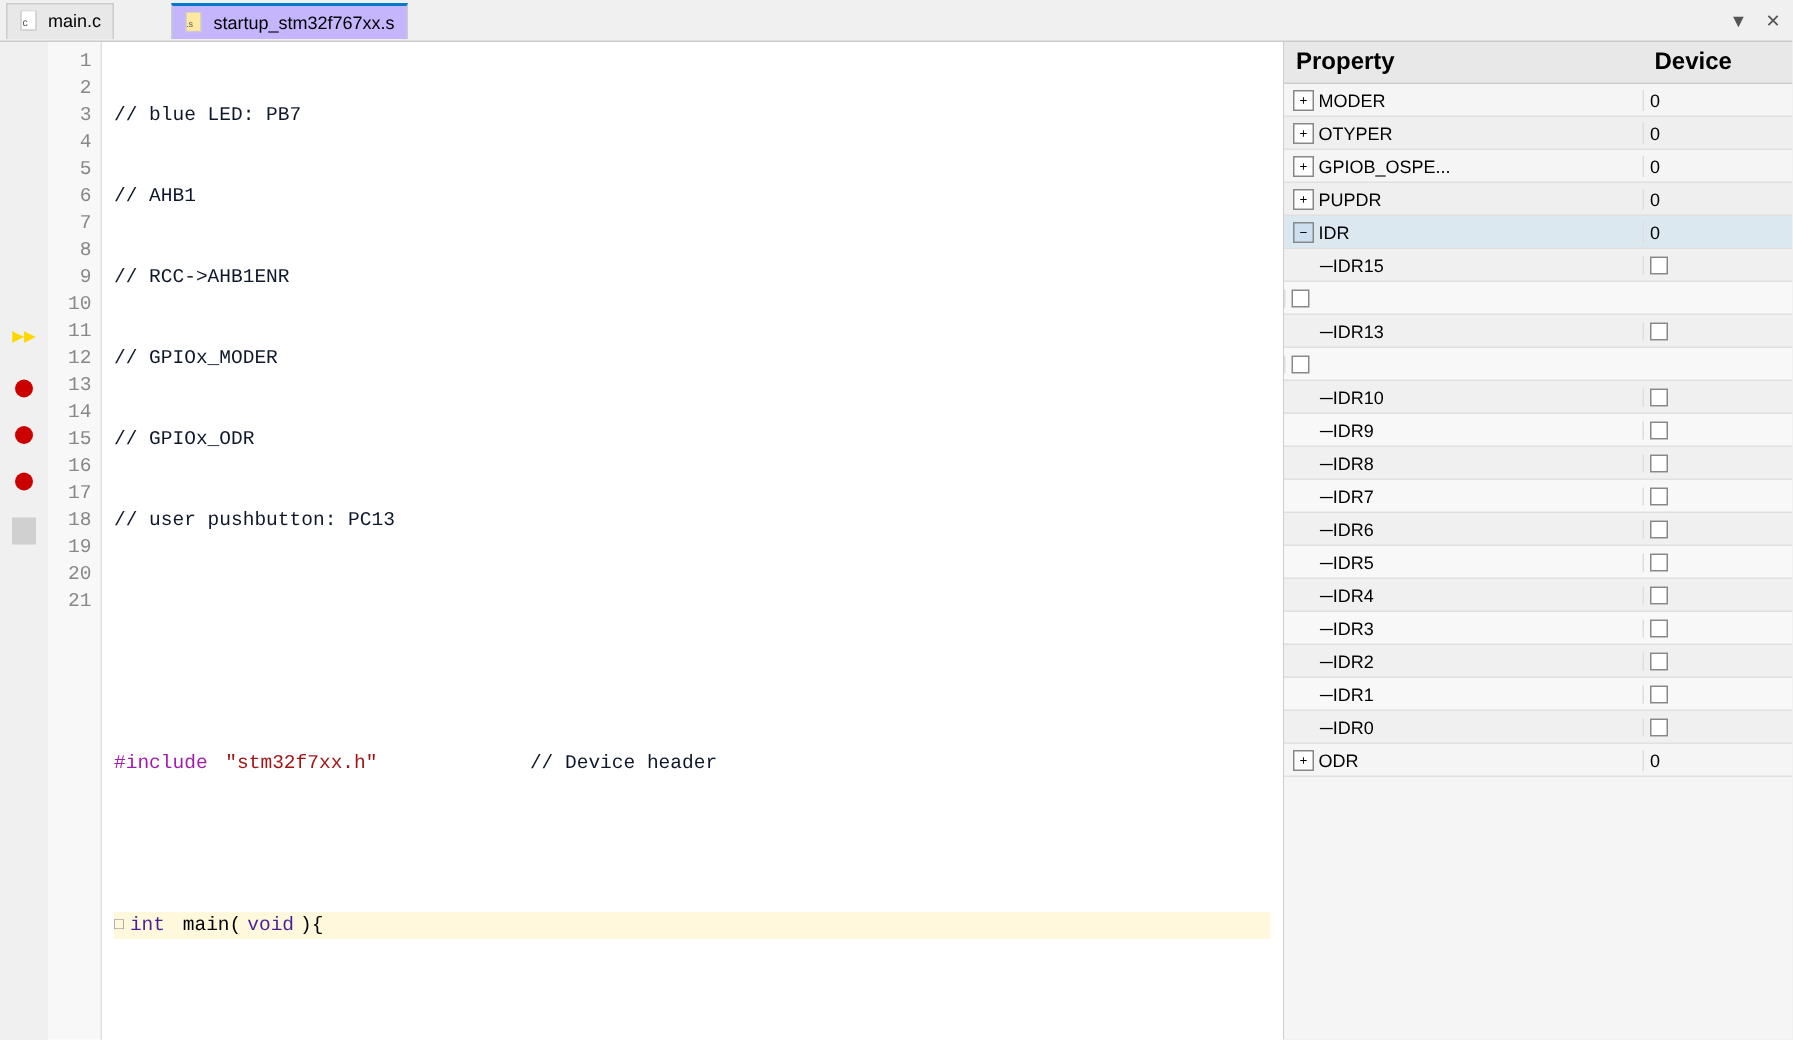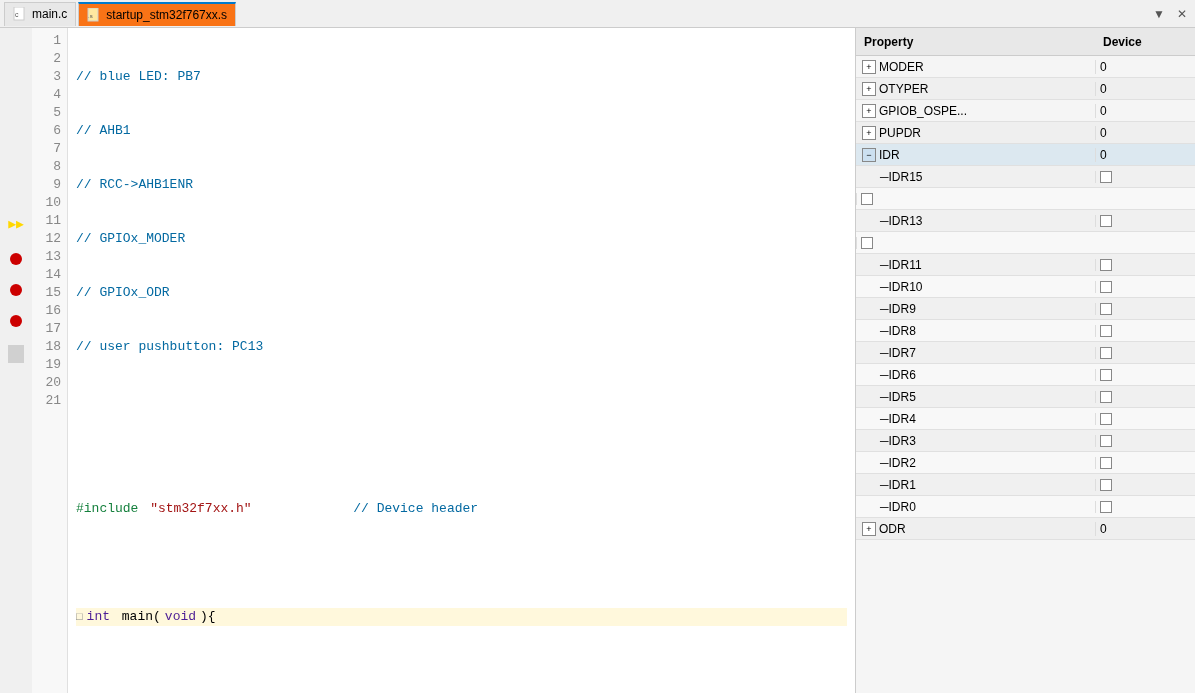--- a/index.html
+++ b/index.html
@@ -15,39 +15,40 @@
     }
 
     
     .tab-bar {
       display: flex;
       align-items: center;
       background: #f0f0f0;
       border-bottom: 1px solid #ccc;
       height: 28px;
       padding: 0 4px;
-      gap: 2px;
+      gap: 14px;
       flex-shrink: 0;
     }
     .tab {
       display: flex;
       align-items: center;
       gap: 5px;
       padding: 3px 8px;
       border: 1px solid #ccc;
       border-bottom: none;
       background: #e8e8e8;
       cursor: pointer;
       height: 24px;
       font-size: 12px;
       font-family: Arial, sans-serif;
     }
     .tab.active {
-      background: #f97316;
+      background: #c4b5fd;
       border-top: 2px solid #007acc;
+      margin-left: 24px;
     }
     .tab-icon {
       width: 14px;
       height: 14px;
     }
     .tab-controls {
       margin-left: auto;
       display: flex;
       gap: 4px;
     }
@@ -116,23 +117,23 @@
     .code-line {
       height: 18px;
       line-height: 18px;
       display: flex;
       align-items: center;
       gap: 4px;
     }
 
     
     .kw { color: #4c1d95; font-weight: normal; }
-    .cm { color: #0369a1; }
+    .cm { color: #0f172a; }
     .str { color: #a31515; }
-    .pp { color: #15803d; }
+    .pp { color: #a21caf; }
 
     
     .collapse {
       color: #888;
       font-size: 11px;
       cursor: pointer;
     }
 
     
     .right-panel {
@@ -149,21 +150,21 @@
     .prop-header {
       display: flex;
       background: #e8e8e8;
       border-bottom: 1px solid #ccc;
       height: 28px;
       align-items: center;
     }
     .prop-header-cell {
       padding: 4px 8px;
       font-weight: bold;
-      font-size: 12px;
+      font-size: 16px;
       font-family: Arial, sans-serif;
     }
     .prop-col-property { flex: 1; }
     .prop-col-value { width: 100px; }
 
     .prop-list {
       flex: 1;
       overflow-y: auto;
     }
 
@@ -396,28 +397,20 @@
           <span class="prop-checkbox"></span>
         </div>
       </div>
       <div class="prop-row sub-row">
         <div class="prop-value">
           <span class="prop-checkbox"></span>
         </div>
       </div>
       <div class="prop-row sub-row">
         <div class="prop-name indent-1">
-          <span>─IDR11</span>
-        </div>
-        <div class="prop-value">
-          <span class="prop-checkbox"></span>
-        </div>
-      </div>
-      <div class="prop-row sub-row">
-        <div class="prop-name indent-1">
           <span>─IDR10</span>
         </div>
         <div class="prop-value">
           <span class="prop-checkbox"></span>
         </div>
       </div>
       <div class="prop-row sub-row">
         <div class="prop-name indent-1">
           <span>─IDR9</span>
         </div>

